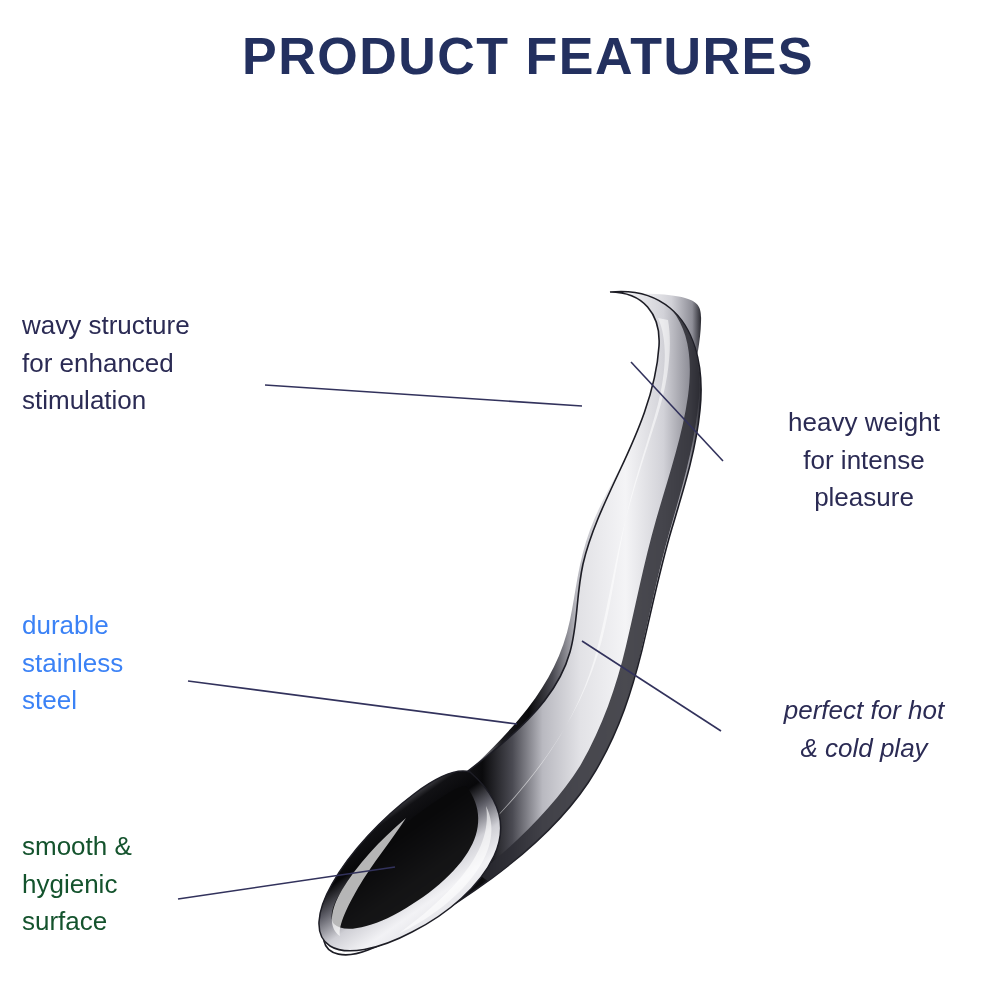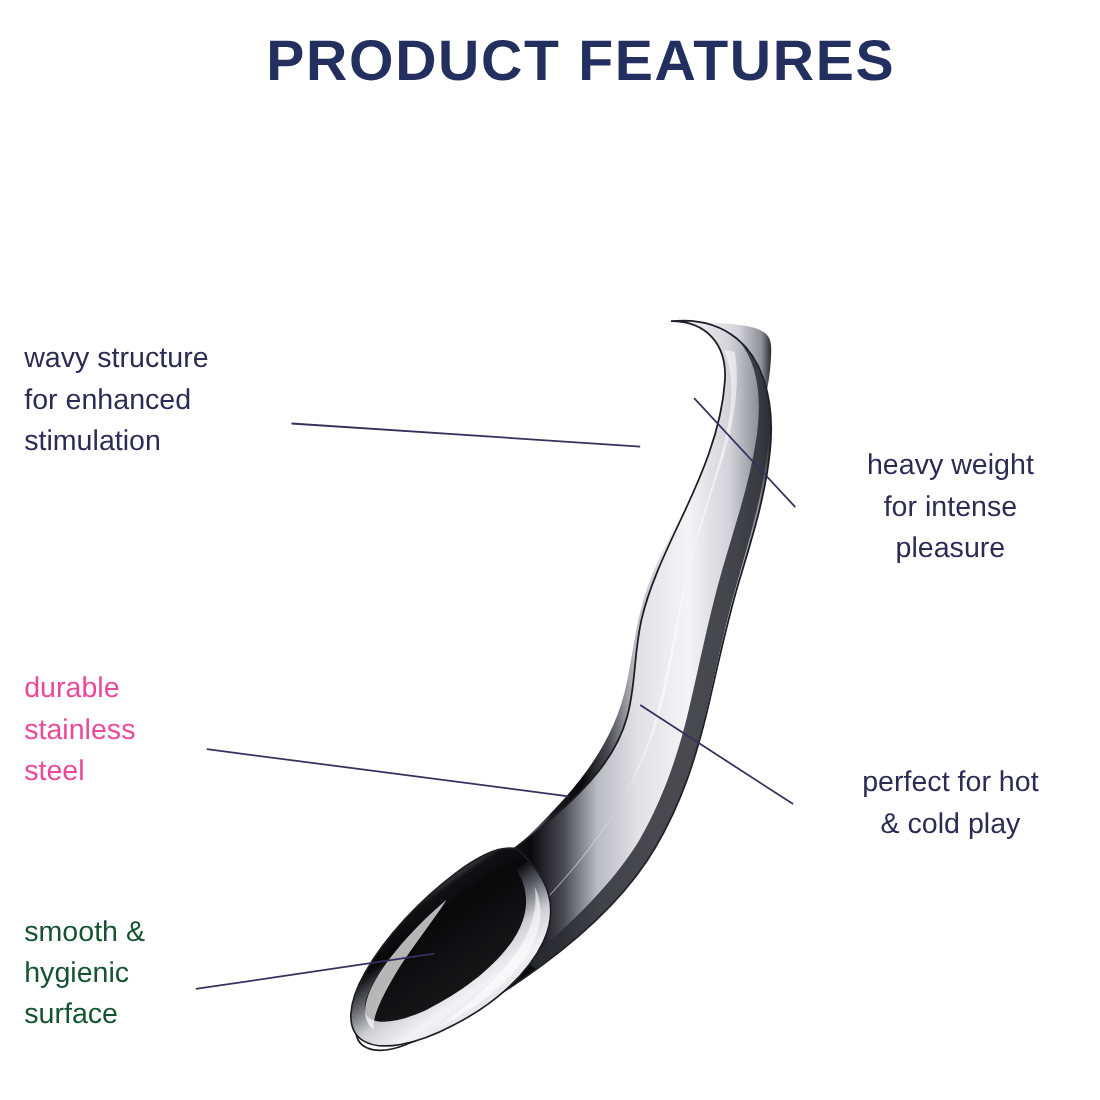--- a/index.html
+++ b/index.html
@@ -264,28 +264,28 @@
     <line x1="188" y1="681" x2="517" y2="724" stroke="#32325c" stroke-width="1.6"></line>
     <line x1="178" y1="899" x2="395" y2="867" stroke="#32325c" stroke-width="1.6"></line>
     <line x1="631" y1="362" x2="723" y2="461" stroke="#32325c" stroke-width="1.6"></line>
     <line x1="582" y1="641" x2="721" y2="731" stroke="#32325c" stroke-width="1.6"></line>
   </svg>
 
   <div class="callout left" id="callout-wavy" style="color: rgb(43, 43, 84);">wavy structure
 for enhanced
 stimulation</div>
 
-  <div class="callout left" id="callout-durable" style="color: #ec4899;">durable
+  <div class="callout left" id="callout-durable" style="color: #3b82f6;">durable
 stainless
 steel</div>
 
   <div class="callout left" id="callout-smooth" style="color: #14532d;">smooth &amp;
 hygienic
 surface</div>
 
   <div class="callout right" id="callout-heavy" style="color: rgb(43, 43, 84);">heavy weight
 for intense
 pleasure</div>
 
-  <div class="callout right" id="callout-hotcold" style="color: rgb(43, 43, 84);">perfect for hot
+  <div class="callout right" id="callout-hotcold" style="color: rgb(43, 43, 84); font-style: italic;">perfect for hot
 &amp; cold play</div>
 
 </div>
 
 </body></html>

